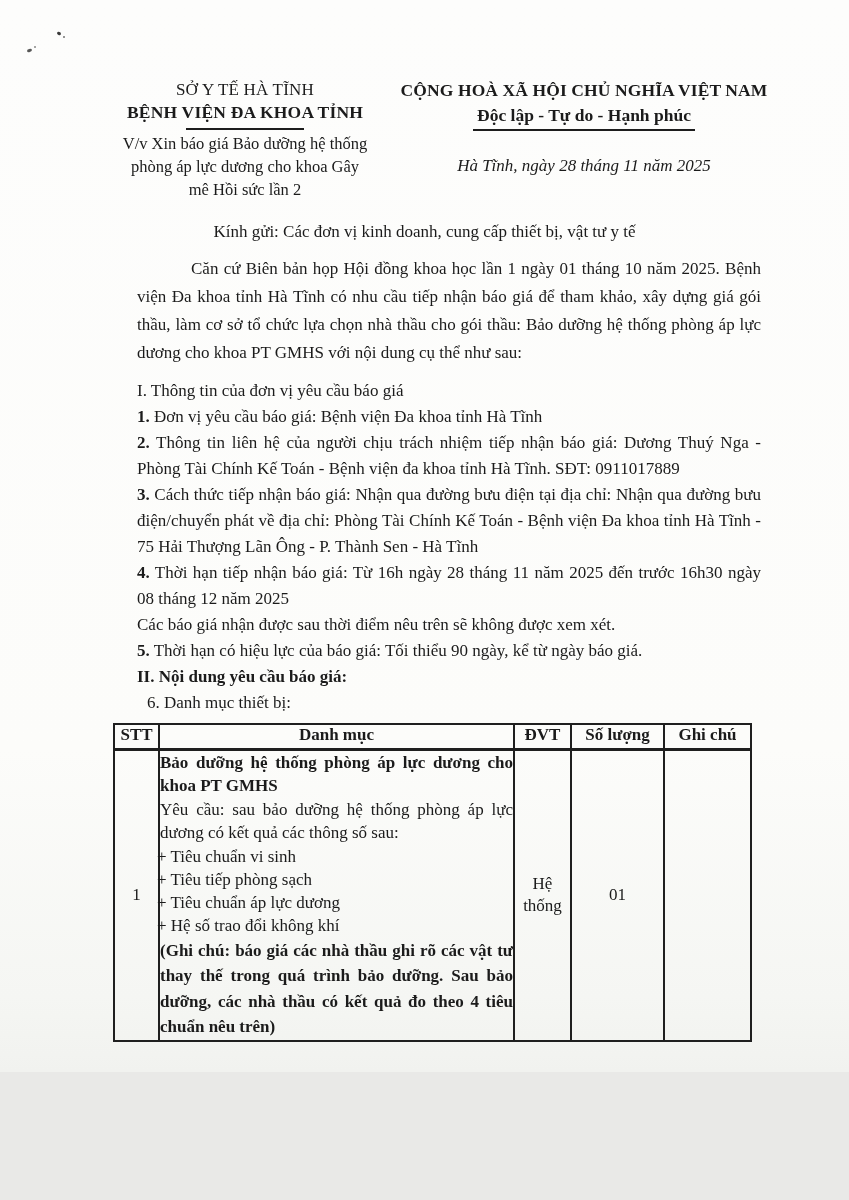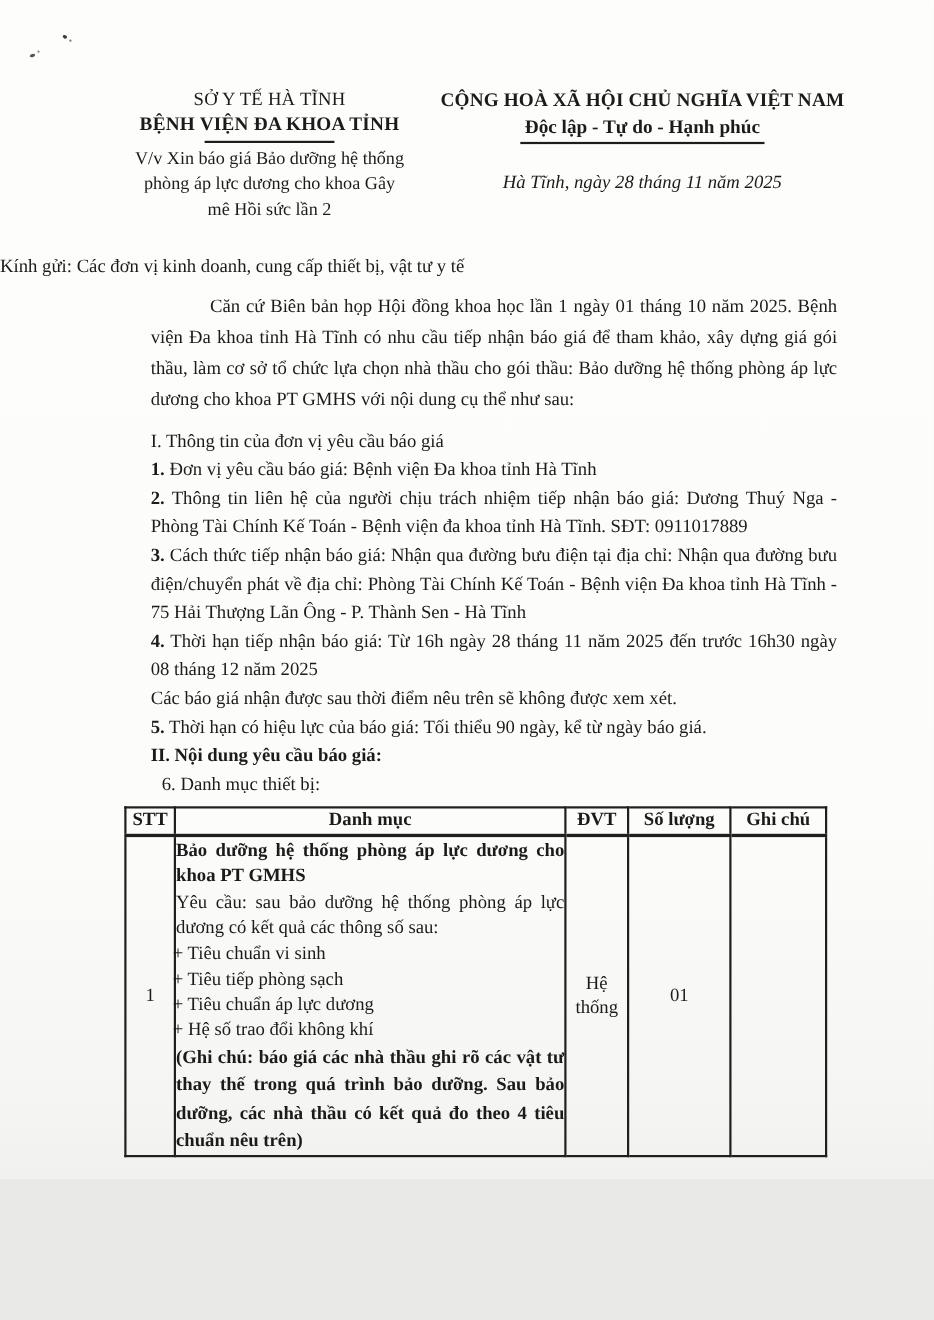--- a/index.html
+++ b/index.html
@@ -21,27 +21,27 @@
   .speck.s3{left:27px;top:49px;width:5px;height:3px;transform:rotate(-15deg);opacity:.85;}
   .speck.s4{left:34px;top:46px;width:2px;height:2px;opacity:.6;}
 
   .header{display:flex;padding-top:80px;}
   .h-left{width:300px;margin-left:95px;text-align:center;flex:none;}
   .h-right{width:378px;flex:none;text-align:center;}
   .org-dept{font-size:17px;letter-spacing:.2px;}
   .org-name{font-size:17.5px;font-weight:bold;margin-top:2px;letter-spacing:.2px;}
   .rule-left{width:118px;border-bottom:2px solid #1d1d1d;margin:5px auto 0;}
   .doc-number{margin-top:15px;font-size:17px;}
-  .doc-subject{width:248px;margin:2px auto 10px;font-size:16.5px;line-height:23px;}
+  .doc-subject{width:248px;margin:2px auto 0;font-size:16.5px;line-height:23px;}
   .motto-1{font-size:17.5px;font-weight:bold;letter-spacing:.1px;}
   .motto-2{display:inline-block;font-size:17.5px;font-weight:bold;margin-top:4px;
            border-bottom:2px solid #1d1d1d;padding:0 4px 3px;}
   .dateline{margin-top:25px;font-style:italic;font-size:17px;}
 
-  .salutation{text-align:left;margin-top:21px;font-size:17px;}
+  .salutation{text-align:center;margin-top:21px;font-size:17px;}
 
   .body-text{margin:13px 88px 0 137px;font-size:17px;text-align:justify;}
   .body-text p{margin:0;line-height:26px;}
   p.intro{line-height:28px;text-indent:54px;margin-bottom:11px;}
   .sec-title{line-height:27px;}
   .sec-title.bold{font-weight:bold;}
   b.itm-num{font-weight:bold;}
   p.sub-item{padding-left:10px;line-height:26px;}
 
   table.quote{border-collapse:collapse;table-layout:fixed;width:637px;

